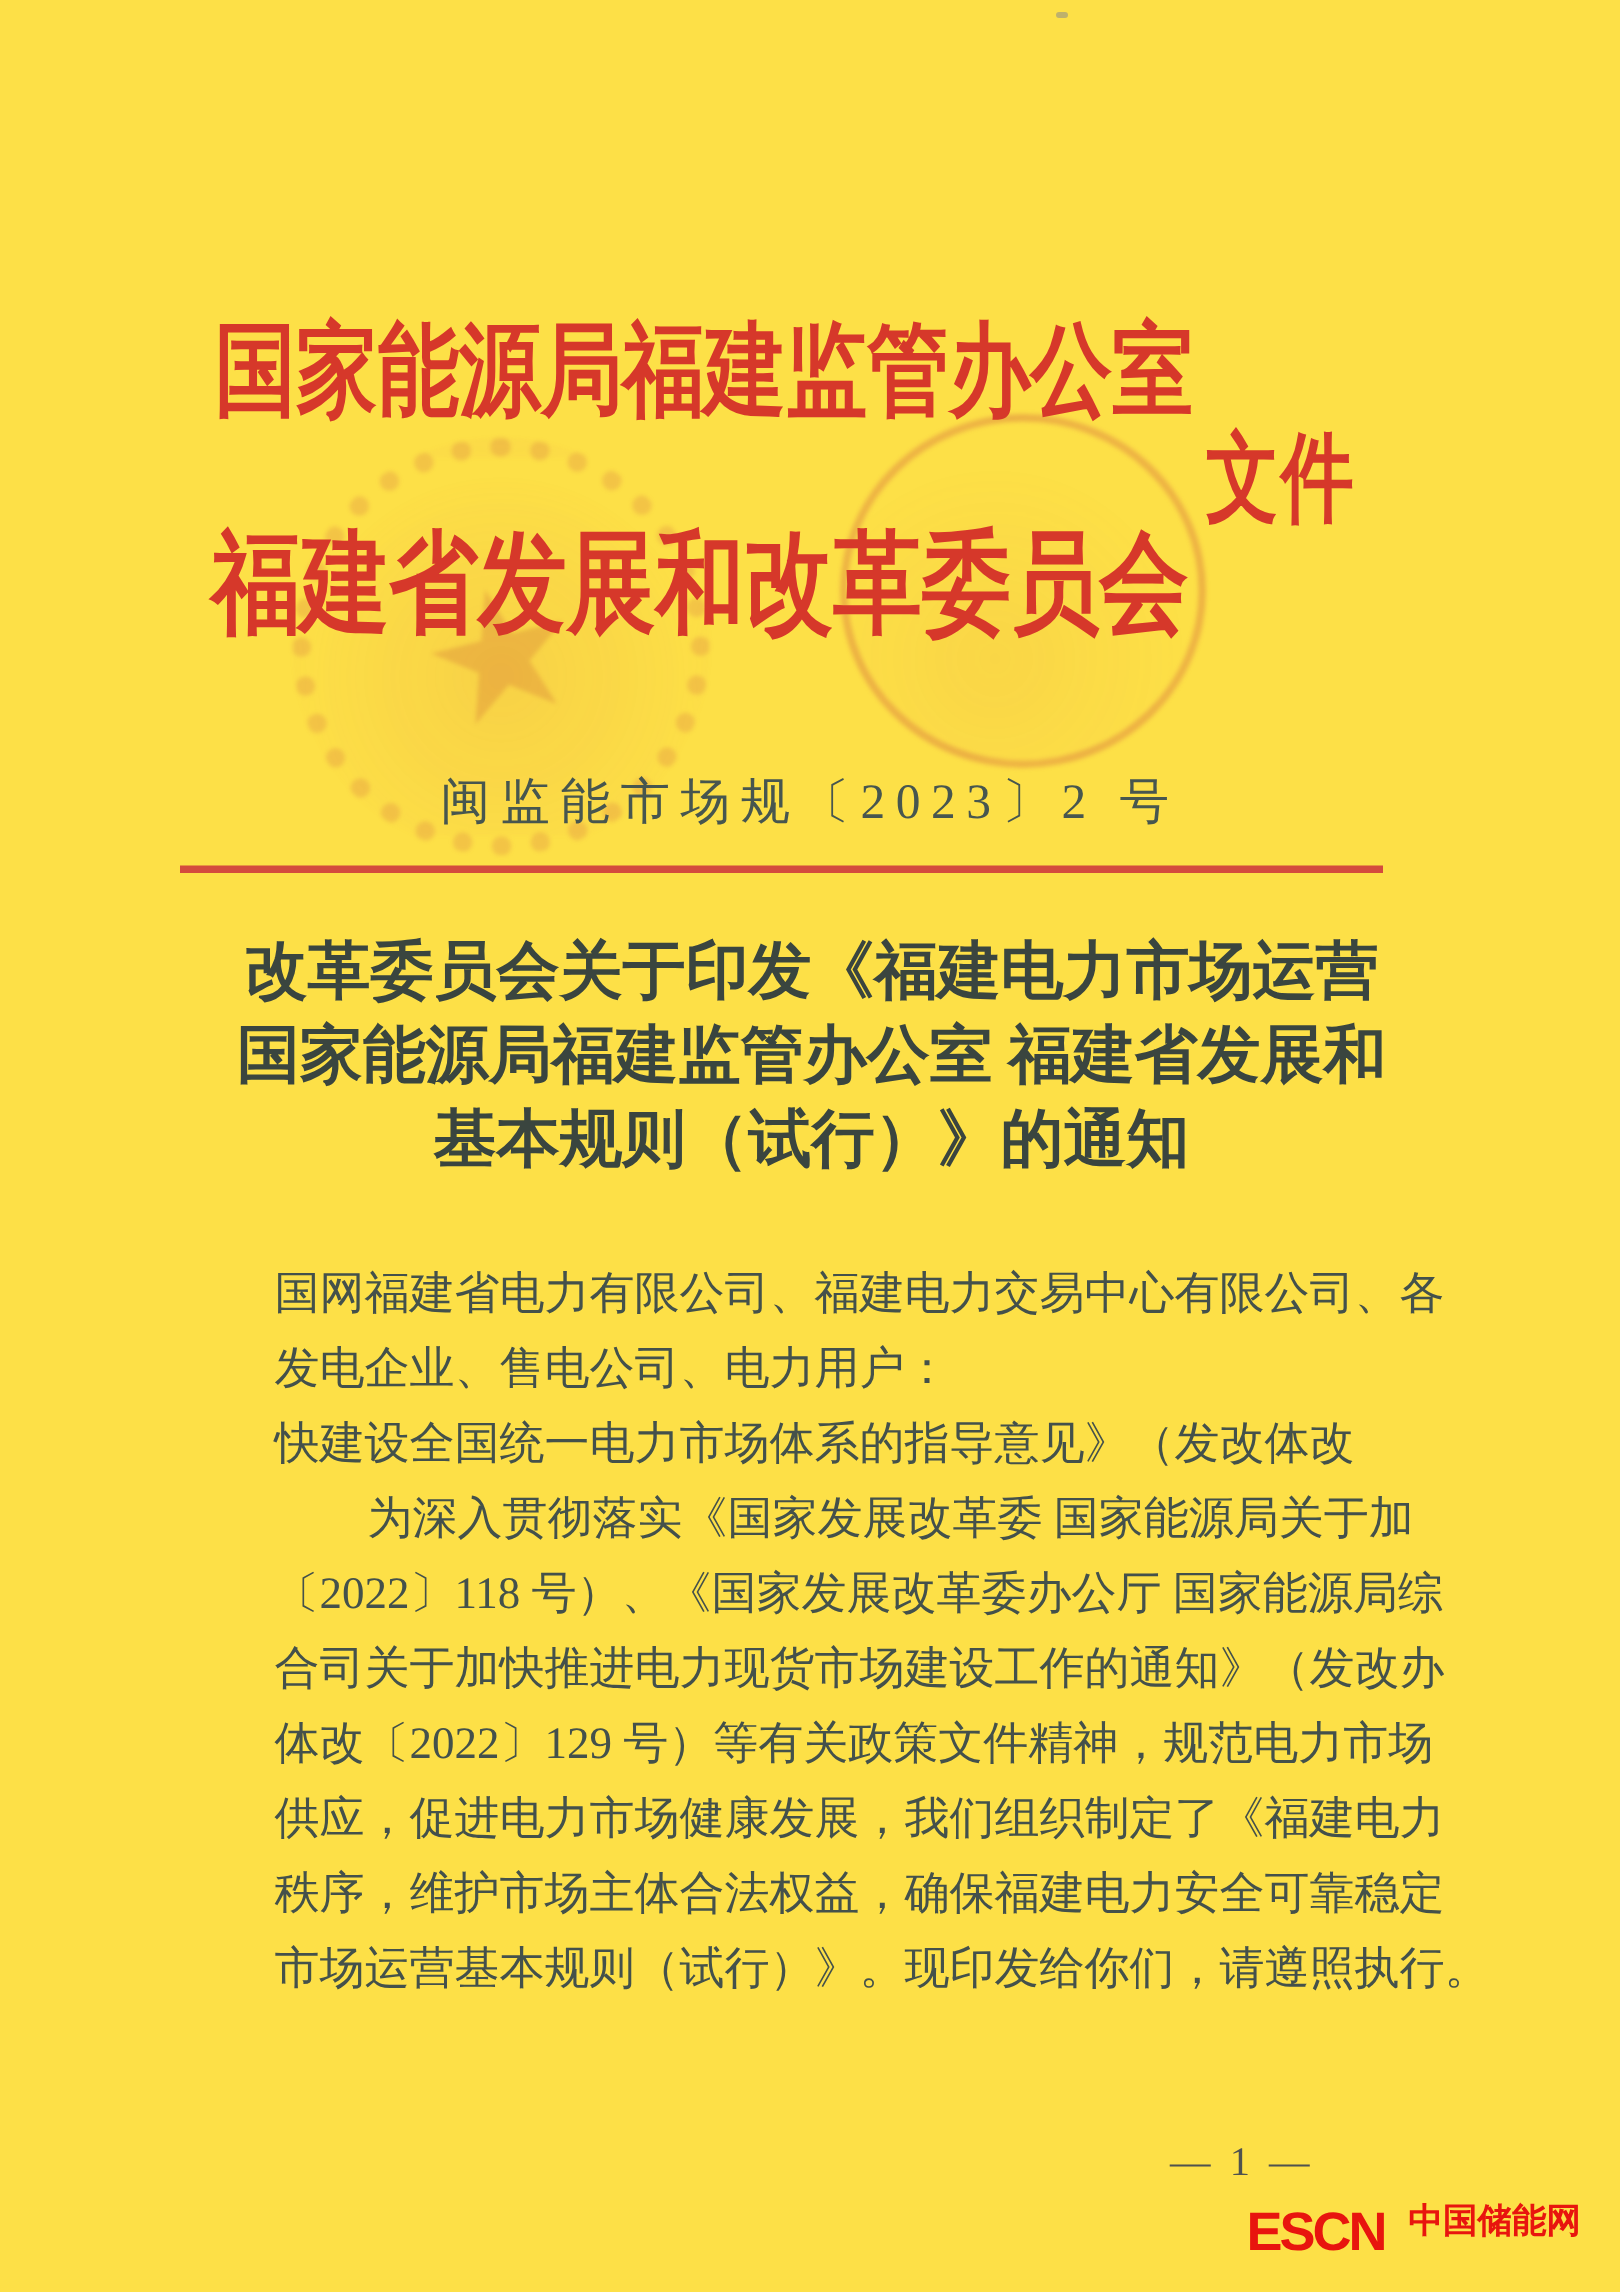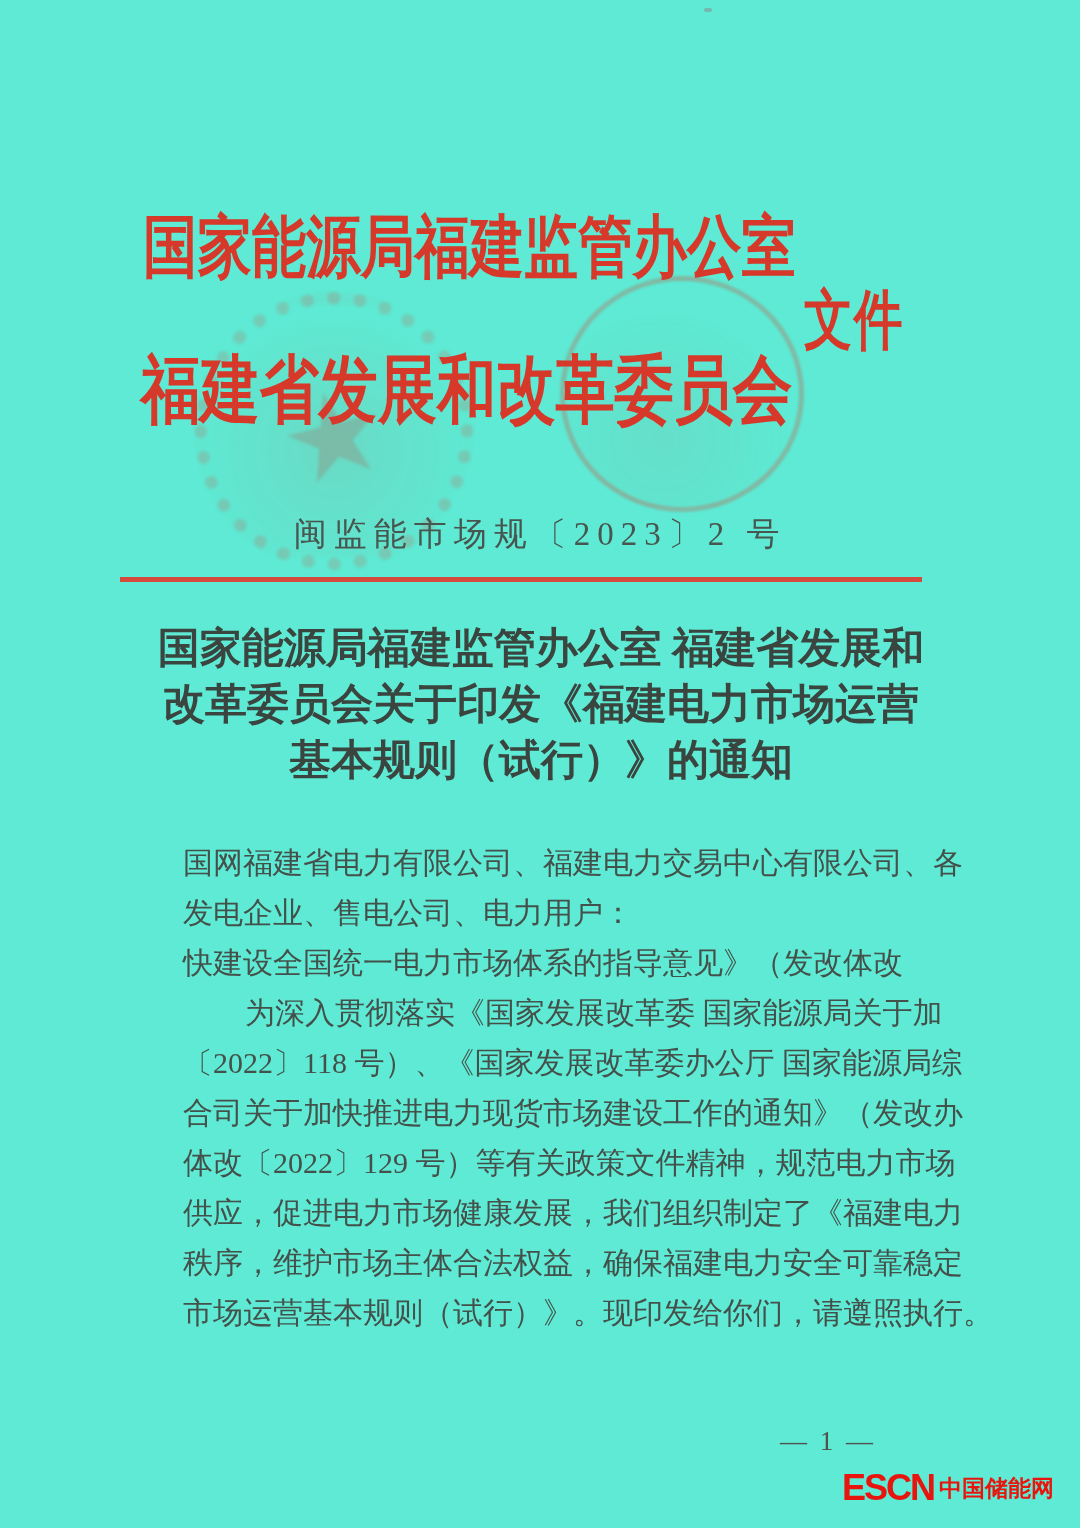--- a/index.html
+++ b/index.html
@@ -1,17 +1,17 @@
 <!DOCTYPE html>
 <html><head>
 <meta charset="utf-8">
 <style>
   html,body{margin:0;padding:0;background:#ffffff;}
   .page{
-    position:relative;width:1080px;height:1528px;background:#5eead4;overflow:hidden;
+    position:relative;width:1080px;height:1528px;background:#fde047;overflow:hidden;
     font-family:"Liberation Serif","DejaVu Serif",serif;
   }
   
   .seal{position:absolute;border-radius:50%;z-index:1;}
   .seal-left{
     left:195px;top:292px;width:252px;height:252px;
     border:13px dotted rgba(205,85,65,0.20);
     background:radial-gradient(circle at 50% 58%, rgba(205,85,65,0.10), rgba(205,85,65,0.03) 55%, transparent 70%);
     filter:blur(1.5px);
   }
@@ -63,21 +63,21 @@
   }
   .doc-body .line{white-space:nowrap;margin-left:48px;}
   .doc-body .indent{padding-left:62px;}
   
   .page-number{
     position:absolute;left:780px;top:1426px;z-index:2;
     font-size:27px;color:#4f524f;letter-spacing:3px;white-space:nowrap;
   }
   .logo{
     position:absolute;right:26px;top:1470px;z-index:2;
-    display:flex;align-items:center;gap:5px;white-space:nowrap;
+    display:flex;gap:16px;white-space:nowrap;
   }
   .logo-en{
     font-family:"Liberation Sans","DejaVu Sans",sans-serif;
     font-weight:bold;font-size:36px;color:#e8150e;letter-spacing:-2px;line-height:1;
   }
   .logo-zh{
     font-family:"DejaVu Sans","Liberation Sans",sans-serif;
     font-weight:bold;font-size:23px;color:#e8150e;letter-spacing:0;line-height:1;
   }
 </style>
@@ -95,22 +95,22 @@
 
   <div class="agency1">国家能源局福建监管办公室</div>
   <div class="agency2">福建省发展和改革委员会</div>
   <div class="doc-type">文件</div>
 
   <div class="doc-number">闽监能市场规〔2023〕2 号</div>
 
   <div class="red-rule"></div>
 
   <div class="title">
+    <div>改革委员会关于印发《福建电力市场运营</div>
     <div>国家能源局福建监管办公室 福建省发展和</div>
-    <div>改革委员会关于印发《福建电力市场运营</div>
     <div>基本规则（试行）》的通知</div>
   </div>
 
   <div class="doc-body">
     <div class="line">国网福建省电力有限公司、福建电力交易中心有限公司、各</div>
     <div class="line">发电企业、售电公司、电力用户：</div>
     <div class="line">快建设全国统一电力市场体系的指导意见》（发改体改</div>
     <div class="line indent">为深入贯彻落实《国家发展改革委 国家能源局关于加</div>
     <div class="line">〔2022〕118 号）、《国家发展改革委办公厅 国家能源局综</div>
     <div class="line">合司关于加快推进电力现货市场建设工作的通知》（发改办</div>

